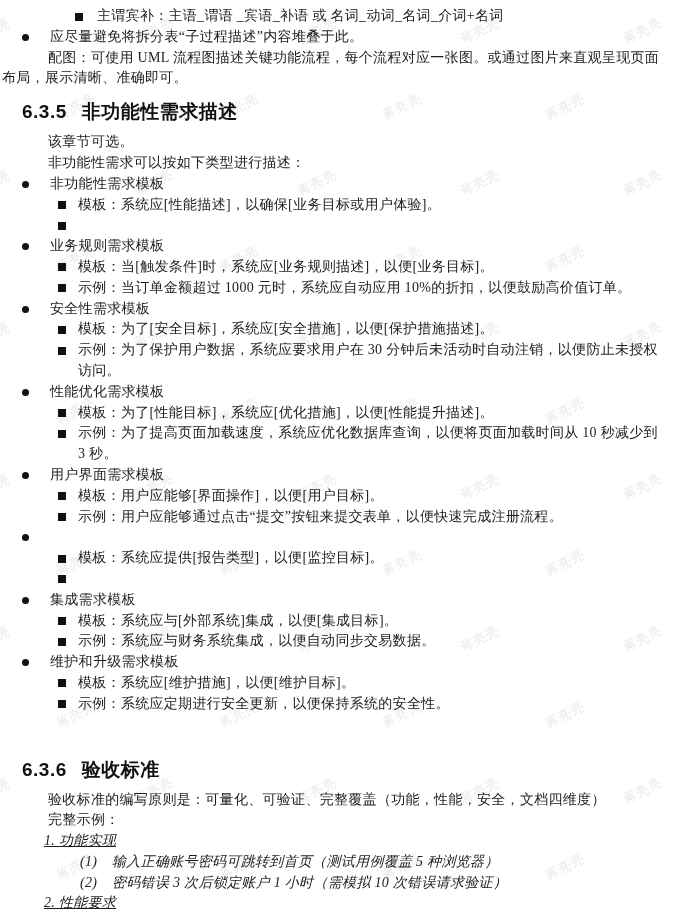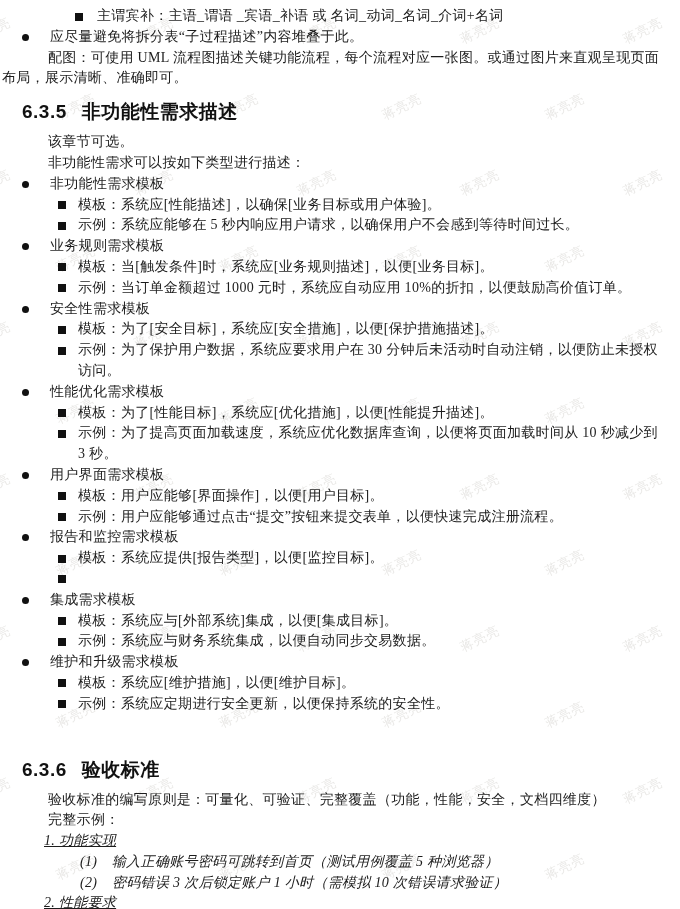--- a/index.html
+++ b/index.html
@@ -101,36 +101,36 @@
   <div class="content" id="content">
       <div class="line b3"><span class="sq"></span><span class="t">主谓宾补：主语_谓语 _宾语_补语 或 名词_动词_名词_介词+名词</span></div>
       <div class="line b1"><span class="dot"></span><span class="t">应尽量避免将拆分表“子过程描述”内容堆叠于此。</span></div>
       <div class="line pindent"><span class="t">配图：可使用 UML 流程图描述关键功能流程，每个流程对应一张图。或通过图片来直观呈现页面</span></div>
       <div class="line para"><span class="t">布局，展示清晰、准确即可。</span></div>
       <div class="h2"><span class="num">6.3.5</span><span class="tt">非功能性需求描述</span></div>
       <div class="line pindent"><span class="t">该章节可选。</span></div>
       <div class="line pindent"><span class="t">非功能性需求可以按如下类型进行描述：</span></div>
       <div class="line b1"><span class="dot"></span><span class="t">非功能性需求模板</span></div>
       <div class="line b2"><span class="sq"></span><span class="t">模板：系统应[性能描述]，以确保[业务目标或用户体验]。</span></div>
-      <div class="line b2"><span class="sq"></span><span class="t">示例：系统应能够在 5 秒内响应用户请求，以确保用户不会感到等待时间过长。</span></div>
+      <div class="line b2"><span class="sq"></span></div>
       <div class="line b1"><span class="dot"></span><span class="t">业务规则需求模板</span></div>
       <div class="line b2"><span class="sq"></span><span class="t">模板：当[触发条件]时，系统应[业务规则描述]，以便[业务目标]。</span></div>
       <div class="line b2"><span class="sq"></span><span class="t">示例：当订单金额超过 1000 元时，系统应自动应用 10%的折扣，以便鼓励高价值订单。</span></div>
       <div class="line b1"><span class="dot"></span><span class="t">安全性需求模板</span></div>
       <div class="line b2"><span class="sq"></span><span class="t">模板：为了[安全目标]，系统应[安全措施]，以便[保护措施描述]。</span></div>
       <div class="line b2"><span class="sq"></span><span class="t">示例：为了保护用户数据，系统应要求用户在 30 分钟后未活动时自动注销，以便防止未授权</span></div>
       <div class="line cont2"><span class="t">访问。</span></div>
       <div class="line b1"><span class="dot"></span><span class="t">性能优化需求模板</span></div>
       <div class="line b2"><span class="sq"></span><span class="t">模板：为了[性能目标]，系统应[优化措施]，以便[性能提升描述]。</span></div>
       <div class="line b2"><span class="sq"></span><span class="t">示例：为了提高页面加载速度，系统应优化数据库查询，以便将页面加载时间从 10 秒减少到</span></div>
       <div class="line cont2"><span class="t">3 秒。</span></div>
       <div class="line b1"><span class="dot"></span><span class="t">用户界面需求模板</span></div>
       <div class="line b2"><span class="sq"></span><span class="t">模板：用户应能够[界面操作]，以便[用户目标]。</span></div>
       <div class="line b2"><span class="sq"></span><span class="t">示例：用户应能够通过点击“提交”按钮来提交表单，以便快速完成注册流程。</span></div>
-      <div class="line b1"><span class="dot"></span><span class="t">报告和监控需求模板</span></div>
+      <div class="line b1"><span class="dot"></span></div>
       <div class="line b2"><span class="sq"></span><span class="t">模板：系统应提供[报告类型]，以便[监控目标]。</span></div>
       <div class="line b2"><span class="sq"></span></div>
       <div class="line b1"><span class="dot"></span><span class="t">集成需求模板</span></div>
       <div class="line b2"><span class="sq"></span><span class="t">模板：系统应与[外部系统]集成，以便[集成目标]。</span></div>
       <div class="line b2"><span class="sq"></span><span class="t">示例：系统应与财务系统集成，以便自动同步交易数据。</span></div>
       <div class="line b1"><span class="dot"></span><span class="t">维护和升级需求模板</span></div>
       <div class="line b2"><span class="sq"></span><span class="t">模板：系统应[维护措施]，以便[维护目标]。</span></div>
       <div class="line b2"><span class="sq"></span><span class="t">示例：系统应定期进行安全更新，以便保持系统的安全性。</span></div>
       <div class="h2 big-gap"><span class="num">6.3.6</span><span class="tt">验收标准</span></div>
       <div class="line pindent"><span class="t">验收标准的编写原则是：可量化、可验证、完整覆盖（功能，性能，安全，文档四维度）</span></div>

